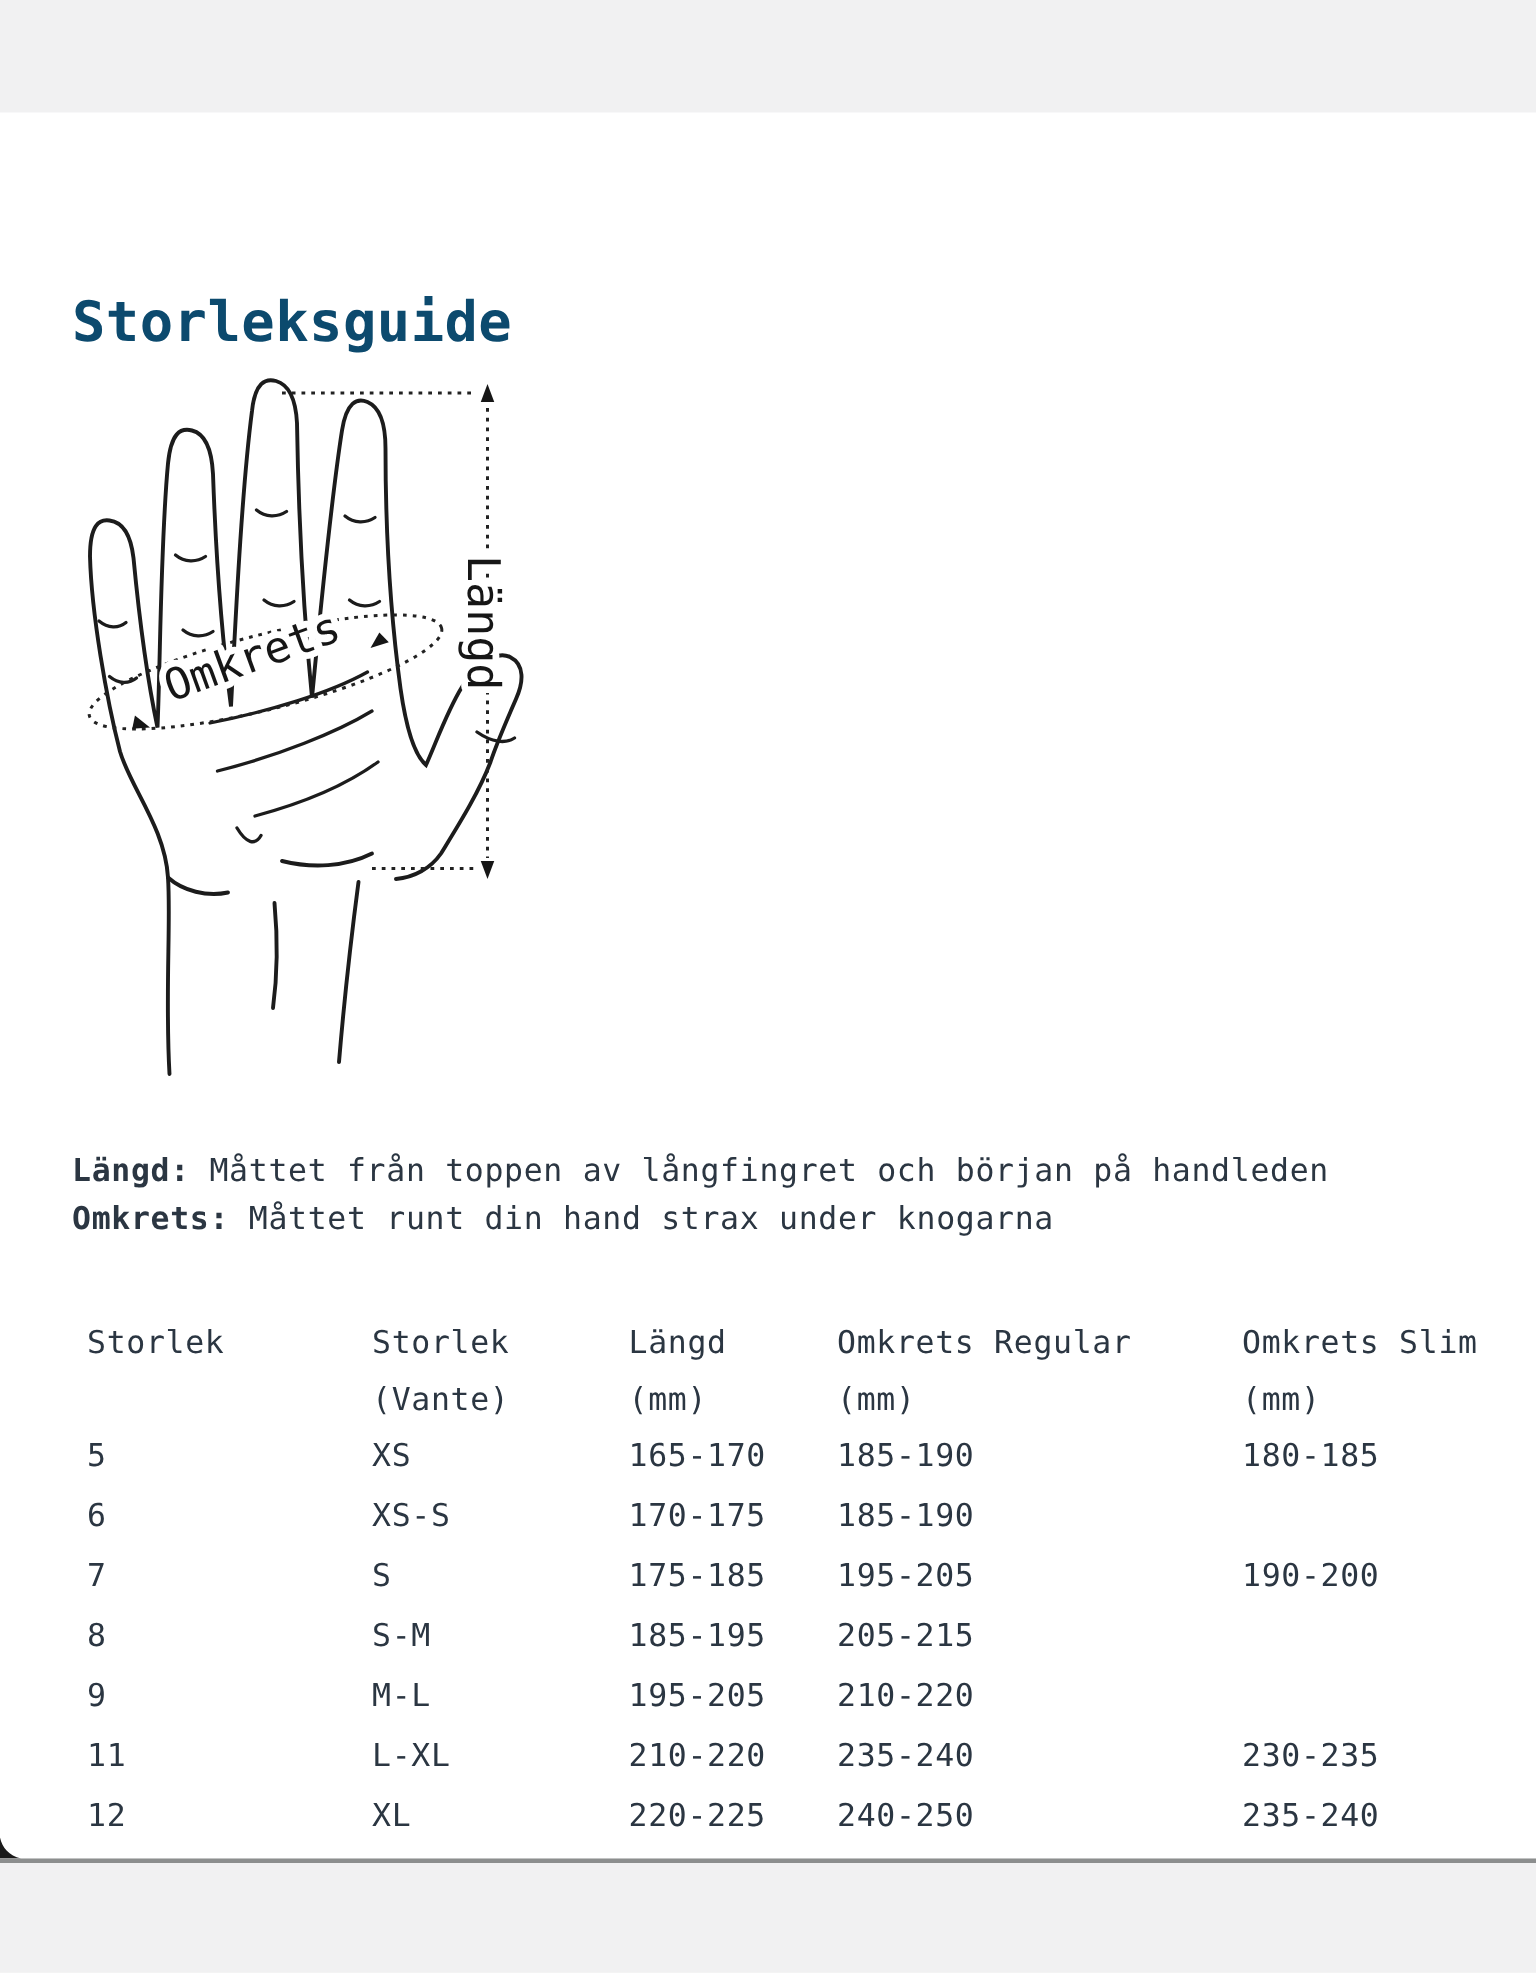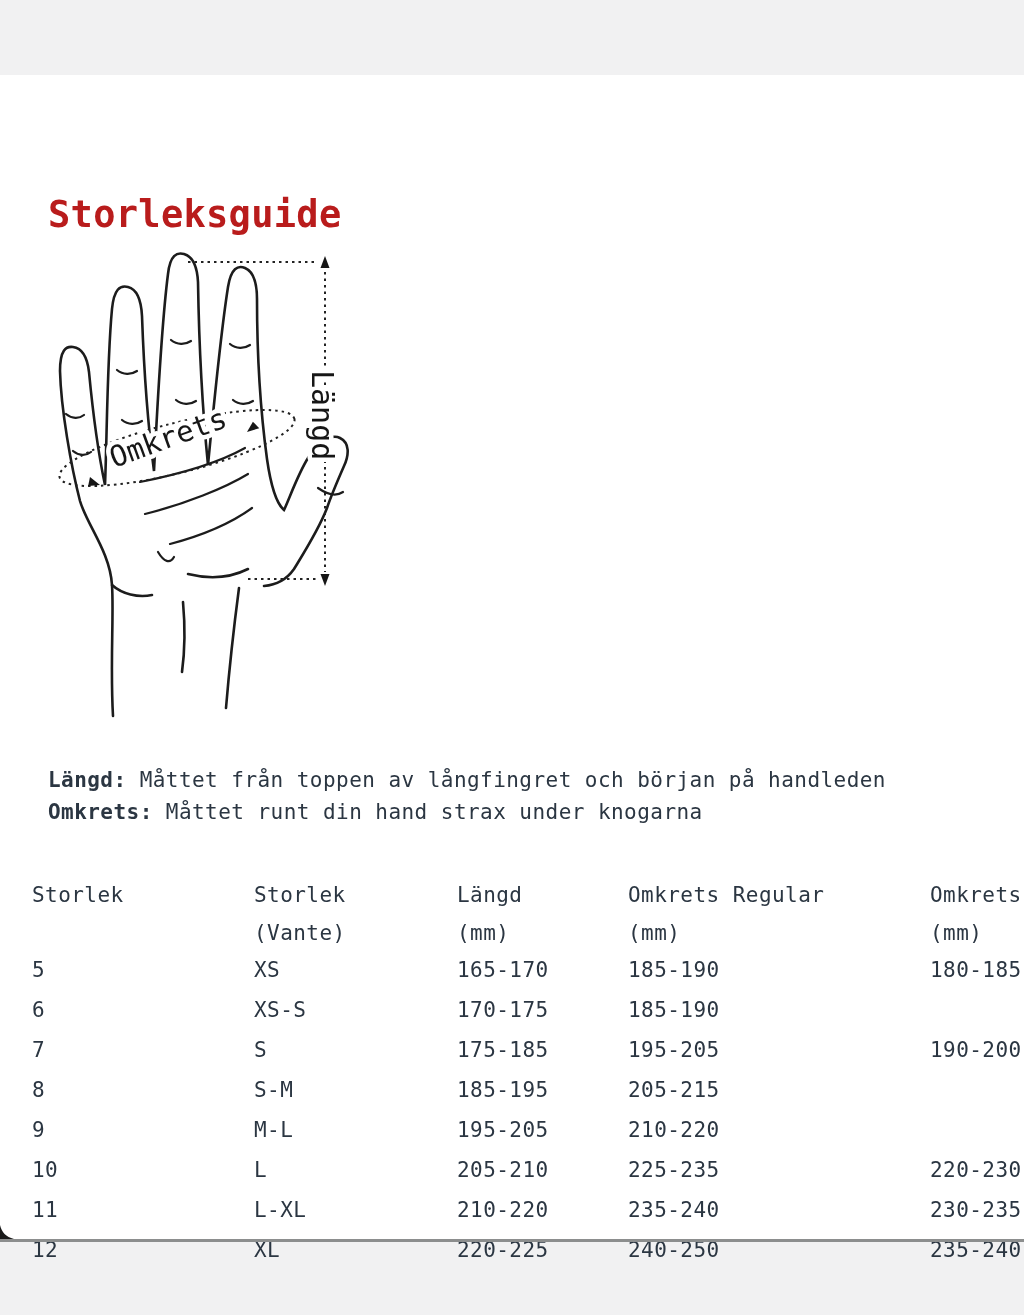--- a/index.html
+++ b/index.html
@@ -15,40 +15,39 @@
     background:#ffffff;
   }
   .divider {
     position:absolute; left:0; top:1239px; width:1024px; height:3px;
     background:#8c8e8e;
   }
   .wedge { position:absolute; left:0; top:1225px; width:14px; height:14px; }
   .title {
     position:absolute; left:48px; top:118px;
     font-size:37px; font-weight:bold; letter-spacing:0.3px;
-    color:#b91c1c; white-space:nowrap;
+    color:#0c4a6e; white-space:nowrap;
   }
   .diagram {
     position:absolute; left:40px; top:177px; width:360px; height:478px;
   }
   .defs {
     position:absolute; left:48px; top:689px; width:940px;
     font-size:21px; letter-spacing:0.45px; line-height:32px;
     white-space:nowrap;
   }
   .defs .term { font-weight:bold;text-align:right; }
   .table {
     position:absolute; left:0; top:801px; width:1024px;
     font-size:21px; letter-spacing:0.45px;
   }
   .thead, .trow {
     display:grid;
     grid-template-columns:190px 171px 139px 270px auto;
-    padding:0 10px 0 32px;
-    gap:32px;
+    padding:0 10px 0 58px;
   }
   .thead .hcell { line-height:38px; white-space:nowrap; }
   .tbody { margin-top:4px; }
   .trow { height:40px; align-items:start; }
   .tcell { line-height:28px; white-space:nowrap; }
   svg text {
     font-family:"DejaVu Sans Mono", monospace;
     paint-order:stroke; stroke:#ffffff; stroke-width:9px;
     stroke-linejoin:round; fill:#161616;
   }
@@ -173,27 +172,20 @@
             <div class="tcell">185-195</div>
             <div class="tcell">205-215</div>
           </div>
           <div class="trow">
             <div class="tcell">9</div>
             <div class="tcell">M-L</div>
             <div class="tcell">195-205</div>
             <div class="tcell">210-220</div>
           </div>
           <div class="trow">
-            <div class="tcell">10</div>
-            <div class="tcell">L</div>
-            <div class="tcell">205-210</div>
-            <div class="tcell">225-235</div>
-            <div class="tcell">220-230</div>
-          </div>
-          <div class="trow">
             <div class="tcell">11</div>
             <div class="tcell">L-XL</div>
             <div class="tcell">210-220</div>
             <div class="tcell">235-240</div>
             <div class="tcell">230-235</div>
           </div>
           <div class="trow">
             <div class="tcell">12</div>
             <div class="tcell">XL</div>
             <div class="tcell">220-225</div>

